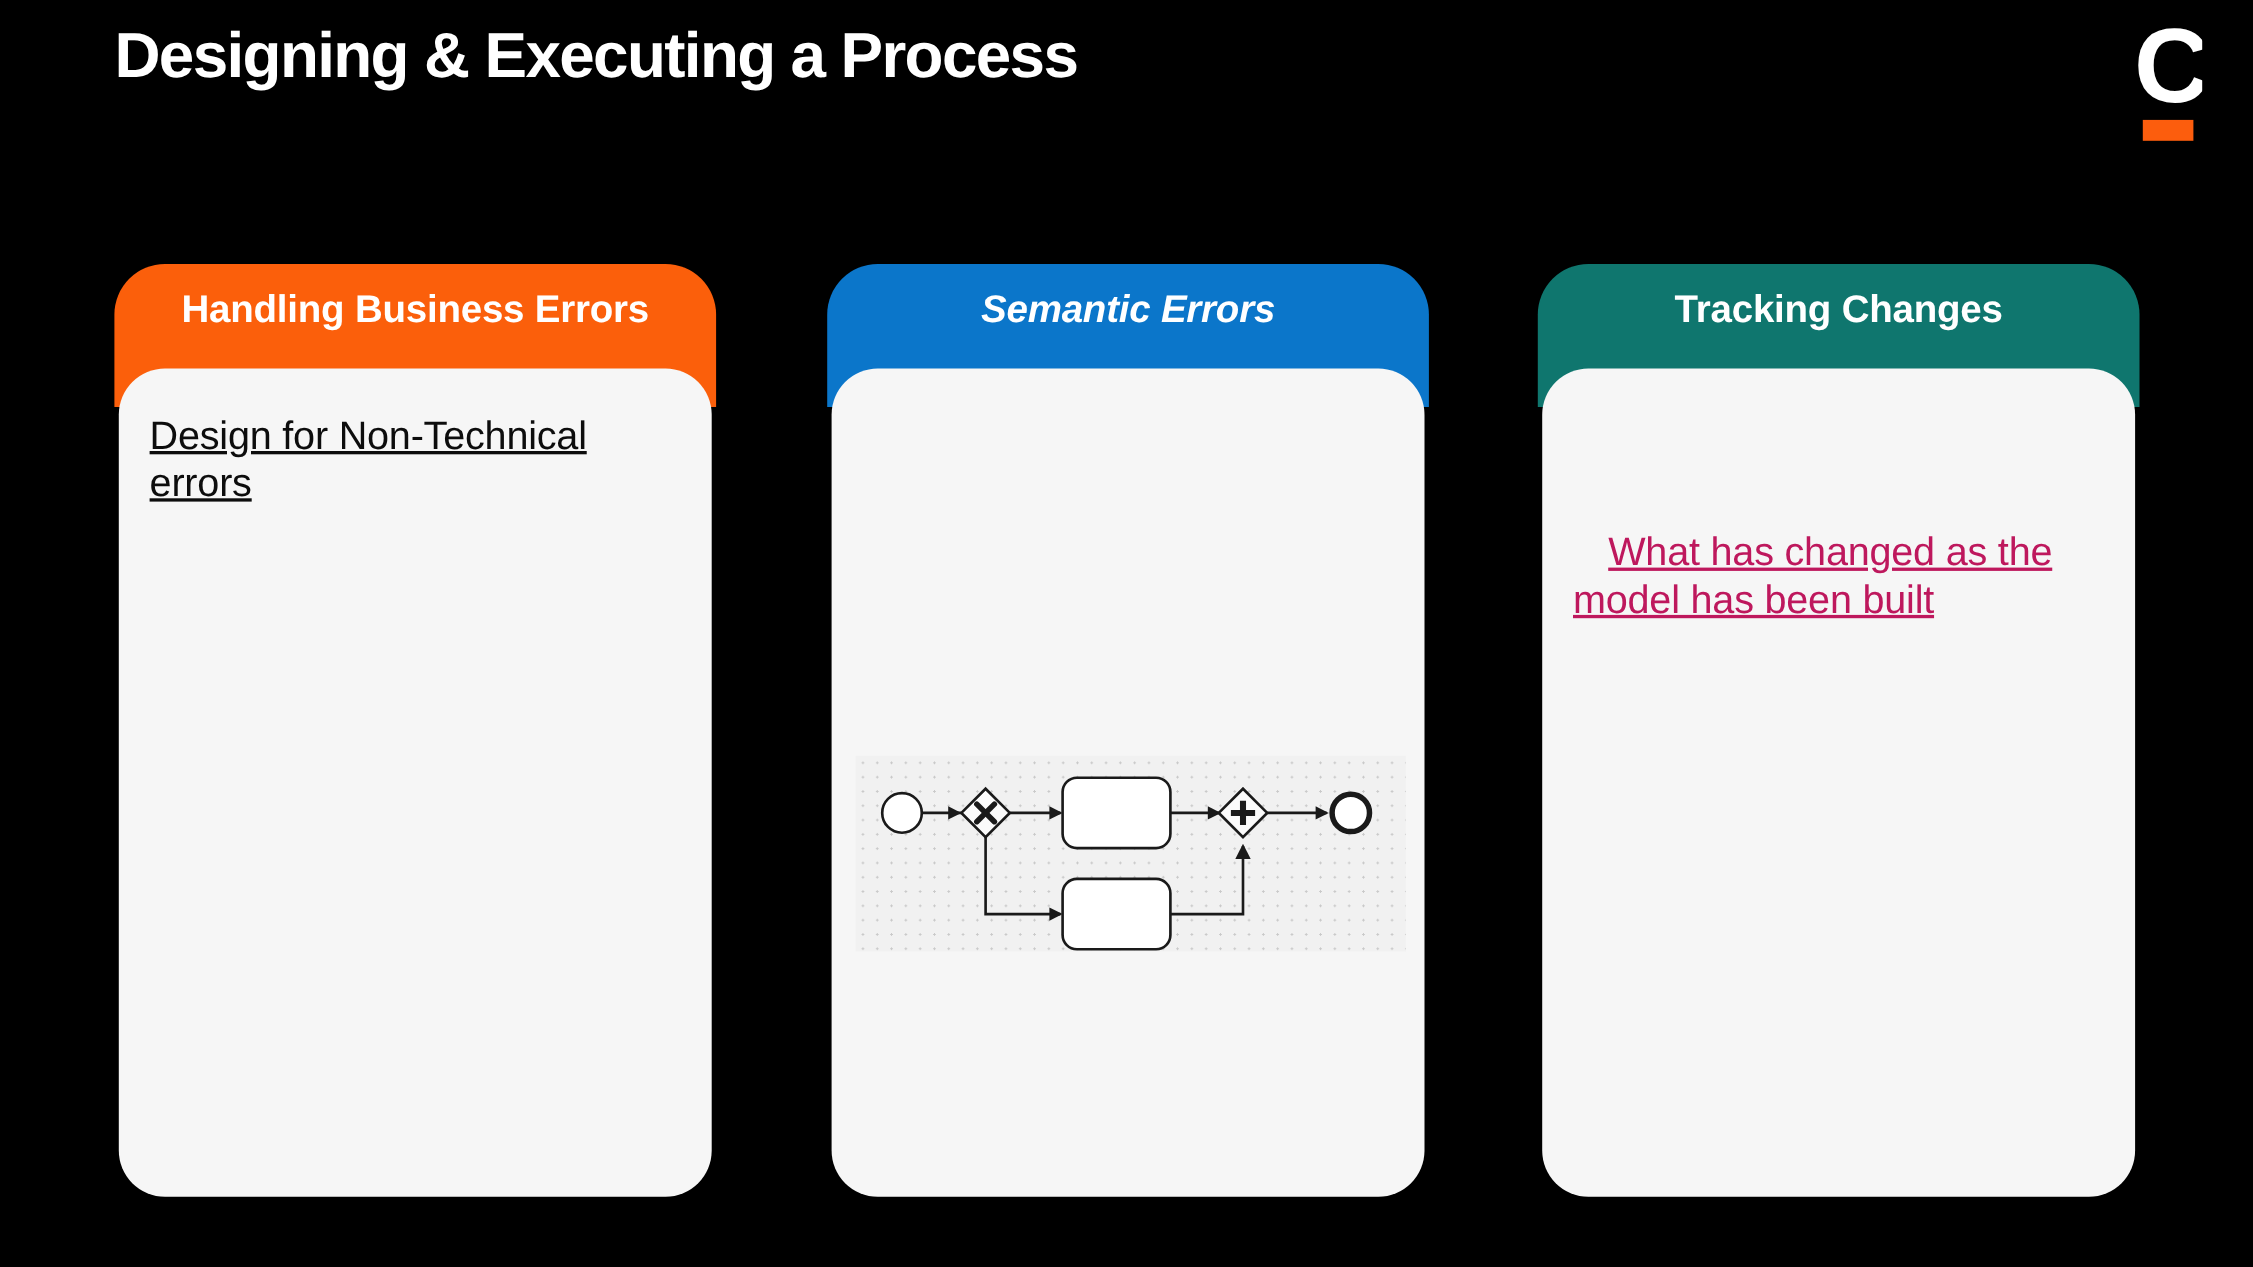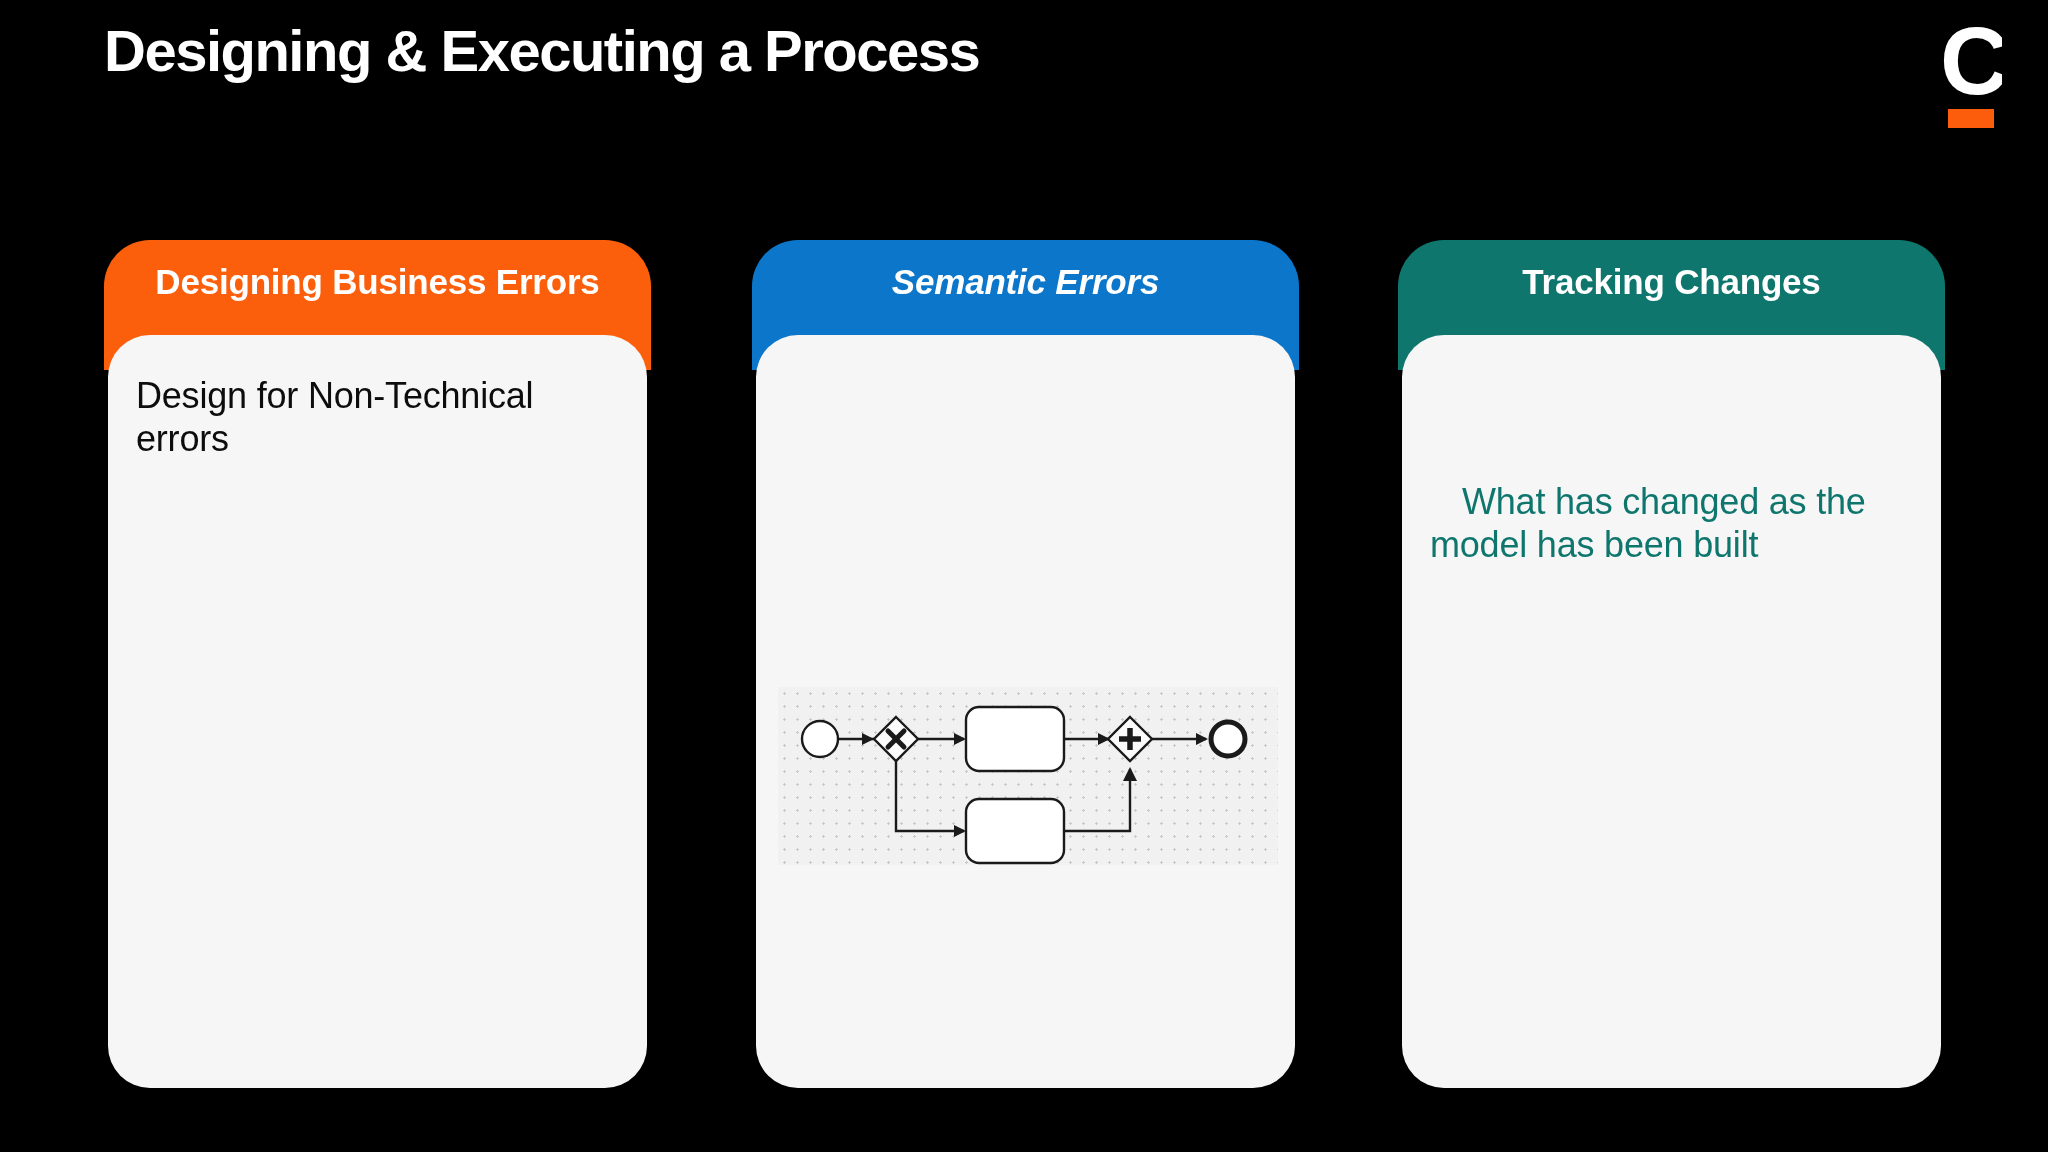--- a/index.html
+++ b/index.html
@@ -106,23 +106,24 @@
     box-sizing: border-box;
     padding: 40px 28px 0 28px;
     overflow: hidden;
   }
 
   .card-text {
     font-size: 36px;
     line-height: 1.19;
     color: #0d0d0d;
     letter-spacing: -0.2px;
+    text-decoration: underline;
   }
   .card-text.accent {
-    color: #0f766e;
+    color: #be185d;
     text-indent: 32px;
   }
 
   .spacer-lg { height: 106px; }
 
   
   .bpmn-wrap {
     position: absolute;
     left: 22px;
     top: 352px;
@@ -145,21 +146,21 @@
 
 <div class="logo">
   <div class="logo-c">C</div>
   <div class="logo-bar"></div>
 </div>
 
 <div class="cards">
 
   <div class="card card-1">
     <div class="card-header" style="background:#fb5f0b;">
-      <span class="card-header-label">Designing Business Errors</span>
+      <span class="card-header-label">Handling Business Errors</span>
     </div>
     <div class="card-body">
       <div class="card-text">Design for Non-Technical errors</div>
       <div class="spacer-lg"></div>
     </div>
   </div>
 
   <div class="card card-2">
     <div class="card-header" style="background:#0b76ca;font-style:italic;">
       <span class="card-header-label">Semantic Errors</span>

